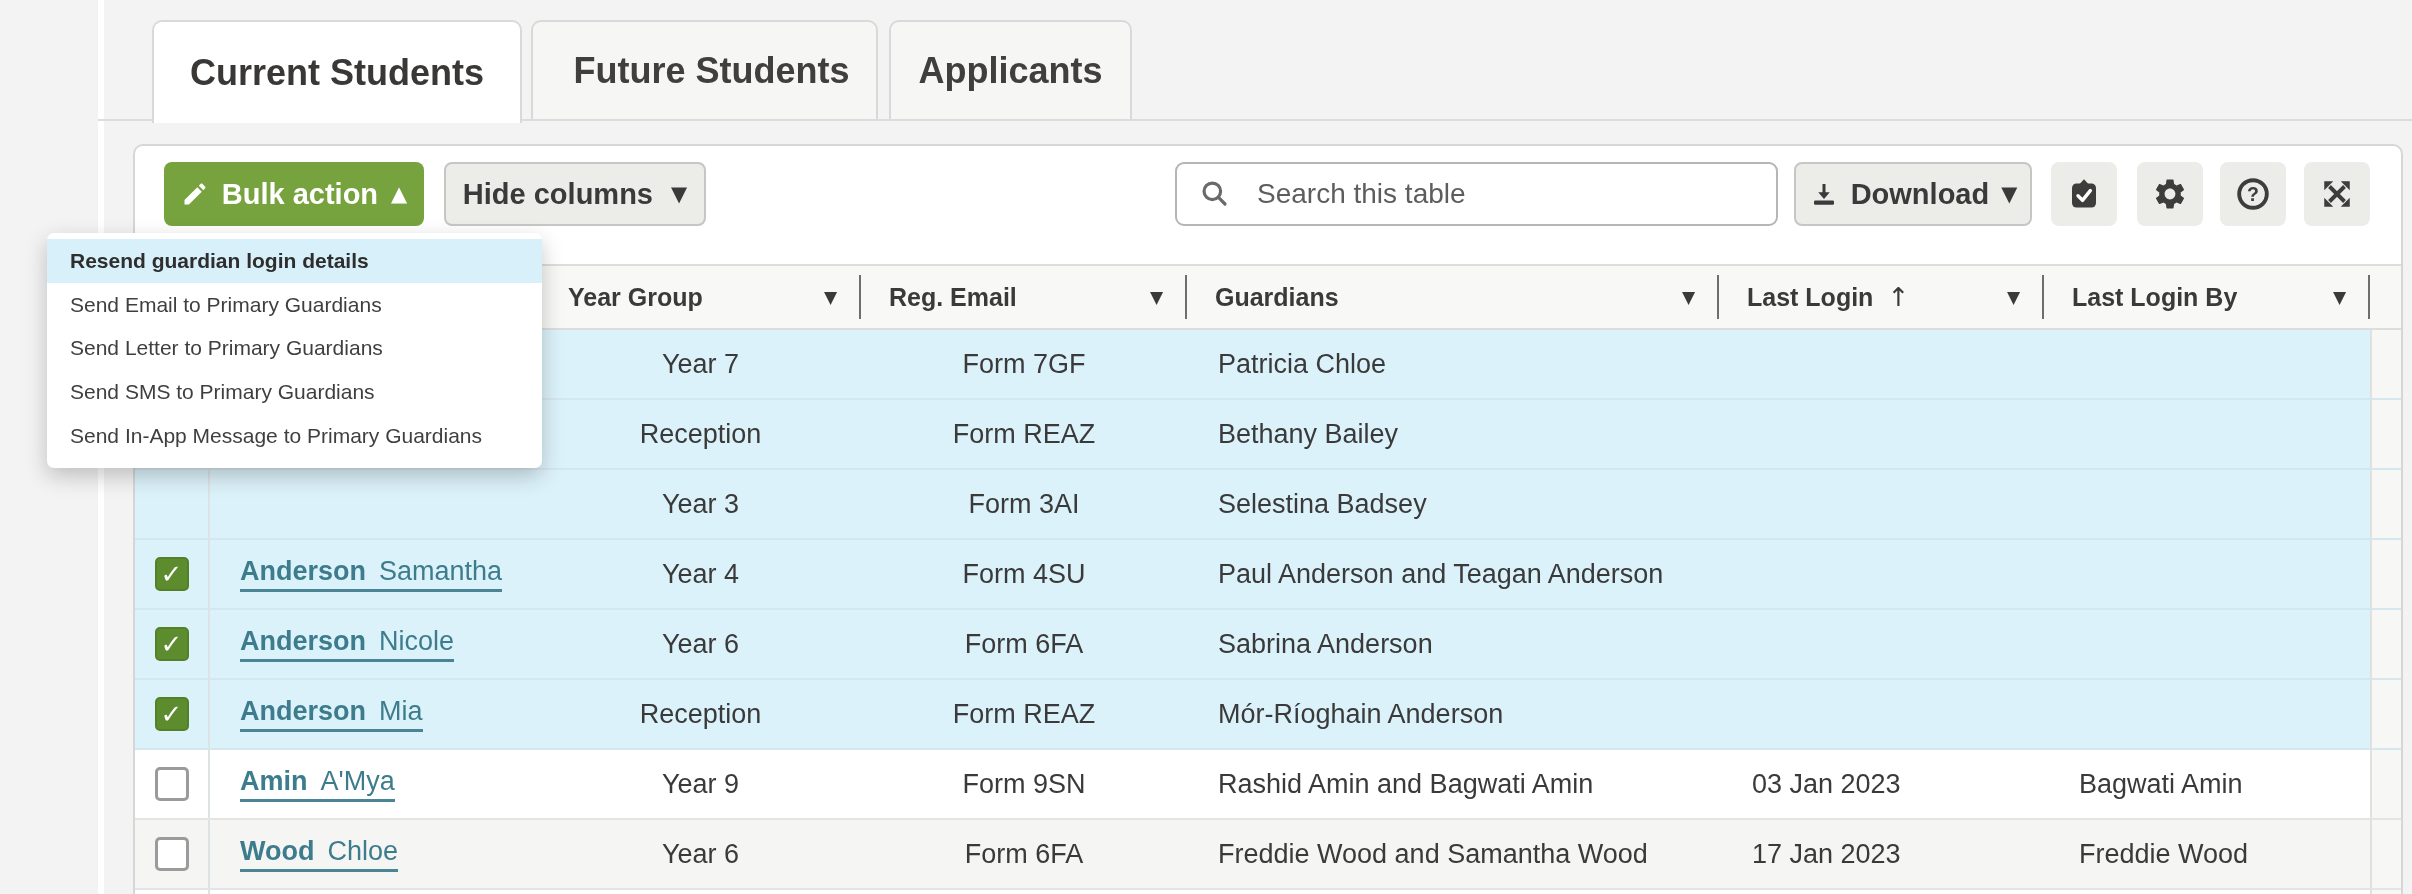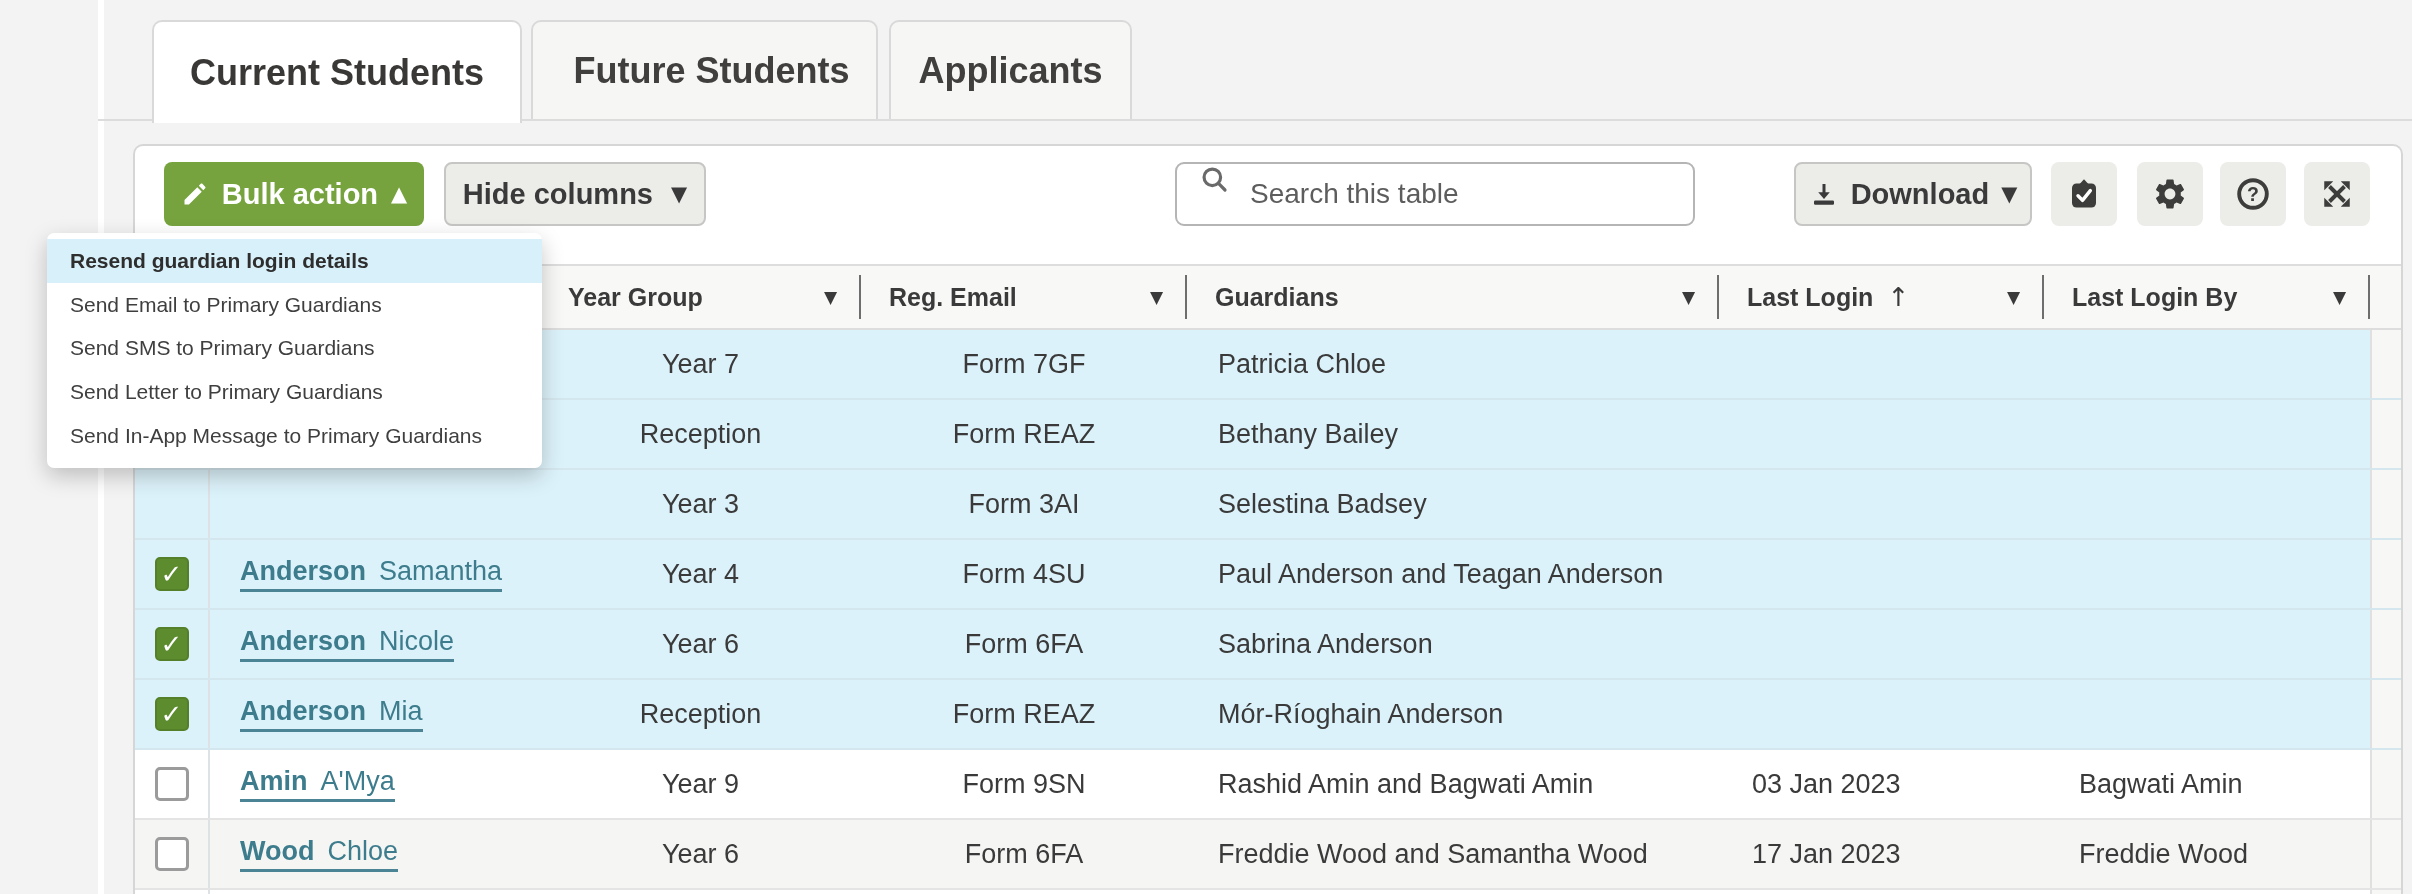--- a/index.html
+++ b/index.html
@@ -43,23 +43,23 @@
   }
   .btn-green { left:29px; width:260px; background:#76a33e; color:#ffffff; gap:13px; }
   .btn-gray  { background:#ecece9; border:2px solid #c6c6c4; color:#3a3a3a; }
   .btn-hide  { left:309px; width:262px; gap:18px; }
   .btn-download { left:1659px; width:238px; gap:12px; }
   .caret { font-family:"DejaVu Sans",sans-serif; font-size:21px; line-height:1; }
   .caret.up { color:#ffffff; }
   .caret.down { color:#3a3a3a; }
 
   .searchbox {
-    position:absolute; left:1040px; top:16px; width:520px; height:64px;
+    position:absolute; left:1040px; top:16px; width:603px; height:64px;
     background:#ffffff; border:2px solid #b5b5b5; border-radius:9px;
-    display:flex; padding-left:22px; gap:19px;
+    display:flex; align-items:center; padding-left:22px; gap:26px;
   }
   .searchbox input {
     border:none; outline:none; background:transparent;
     font-family:"Liberation Sans", sans-serif;
     font-size:28px; color:#444; width:520px;
   }
   .searchbox input::placeholder { color:#5d5d5d; opacity:1; }
 
   .iconbtn {
     position:absolute; top:16px; width:66px; height:64px;
@@ -377,16 +377,16 @@
     <div class="c c-lastby"></div>
     <div class="c c-fill"></div>
   </div>
       </div>
   </div>
 </div>
 
 <div class="menu">
   <div class="menu-item hl">Resend guardian login details</div>
   <div class="menu-item">Send Email to Primary Guardians</div>
+  <div class="menu-item">Send Letter to Primary Guardians</div>
   <div class="menu-item">Send SMS to Primary Guardians</div>
-  <div class="menu-item">Send Letter to Primary Guardians</div>
   <div class="menu-item">Send In-App Message to Primary Guardians</div>
 </div>
 
 </body></html>

